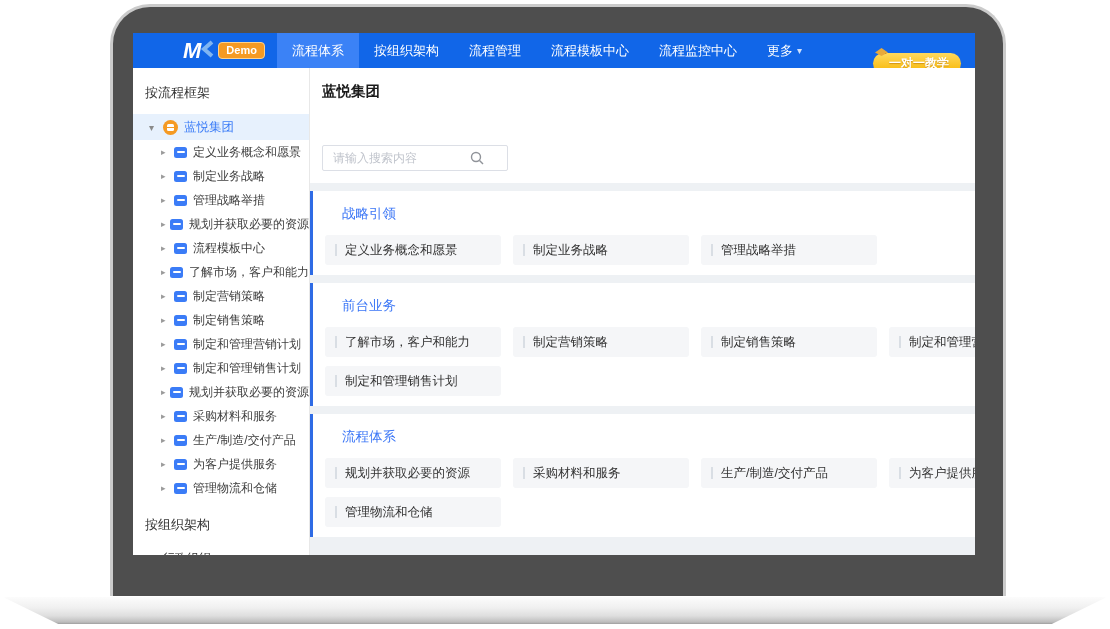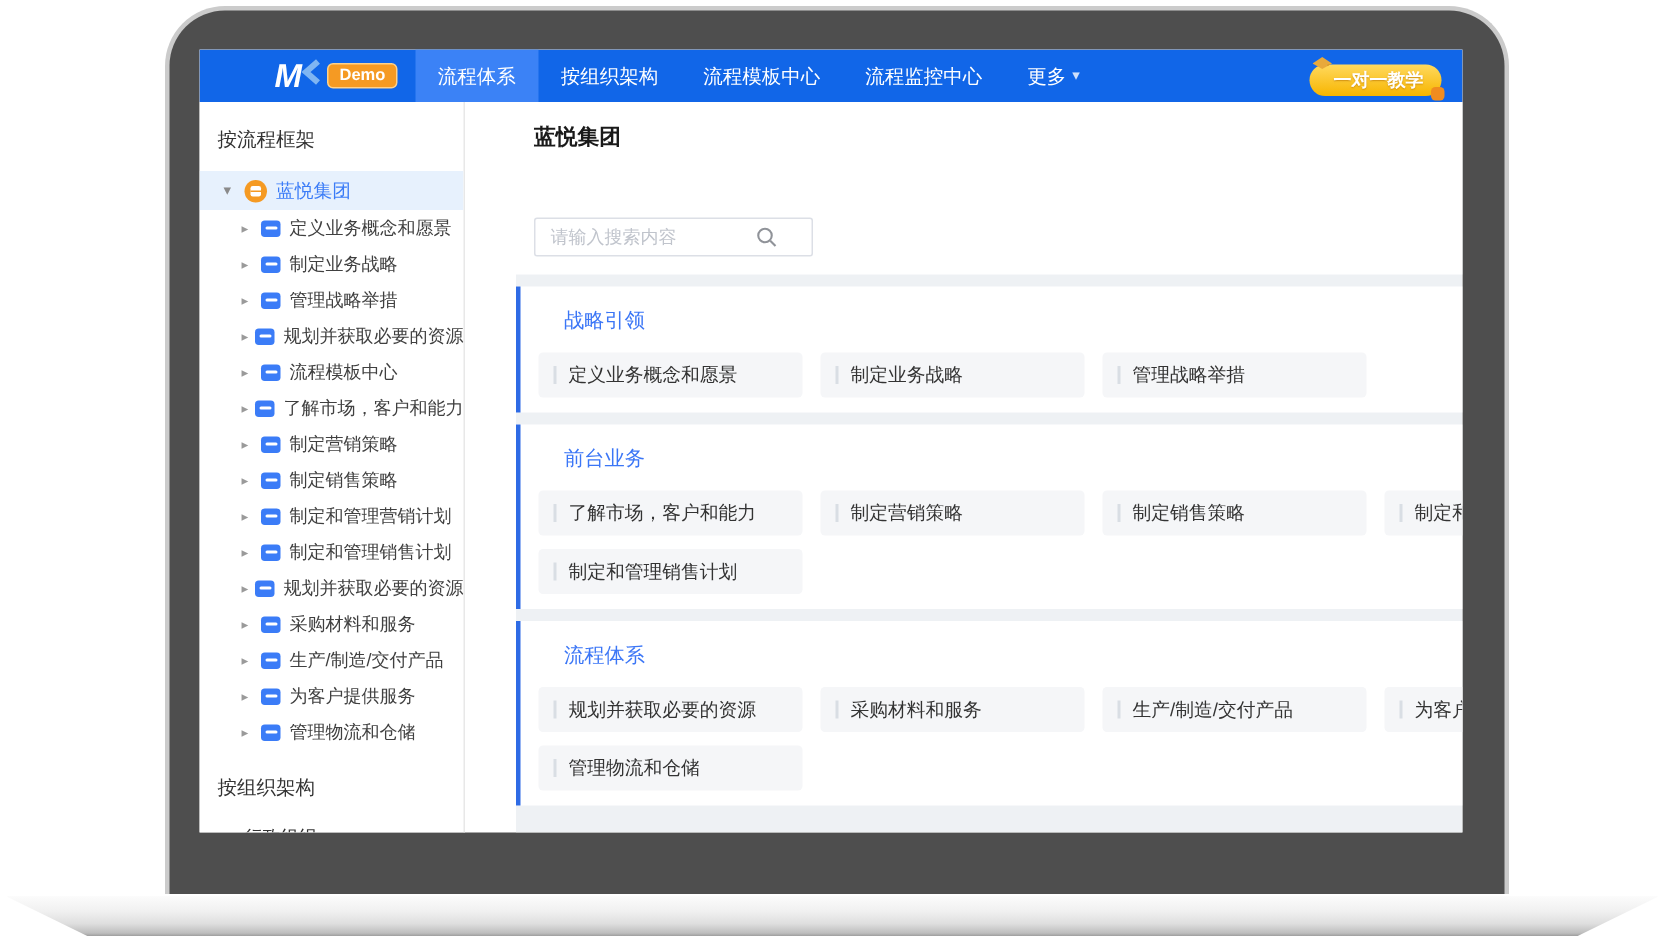--- a/index.html
+++ b/index.html
@@ -18,30 +18,30 @@
   .app-header { position:relative; height:35px; background:#1166E8; display:flex; align-items:stretch; color:#fff; }
   .logo-wrap { display:flex; align-items:center; margin-left:50px; margin-right:12px; }
   .logo-m { font-size:22px; font-weight:bold; font-style:italic; color:#fff; letter-spacing:-2px; }
   .logo-chevron { display:inline-block; margin-left:1px; margin-right:4px; }
   .demo-badge { background:#F59A23; border:1px solid #FFD28A; color:#fff; font-size:11px; font-weight:bold;
     padding:1px 7px 2px; border-radius:4px; }
   .nav { display:flex; align-items:stretch; }
   .nav-item { display:flex; align-items:center; padding:0 15px; font-size:13px; cursor:pointer; white-space:nowrap; }
   .nav-item.active { background:#3b82f6; }
   .nav-caret { font-size:10px; margin-left:4px; color:#CFE0FB; }
-  .teach-badge { position:absolute; right:14px; top:10px; height:21px; padding:0 12px 0 16px;
+  .teach-badge { position:absolute; right:14px; top:20px; height:21px; padding:0 12px 0 16px;
     background:linear-gradient(180deg,#FFD95E,#F7B500); border-radius:11px; display:flex; align-items:center;
     font-size:12px; font-weight:bold; color:#fff; text-shadow:0 1px 1px rgba(180,110,0,.6); cursor:pointer; }
   .cap-icon { position:absolute; left:2px; top:-5px; width:13px; height:8px; background:#E8A93B;
     clip-path:polygon(50% 0,100% 55%,50% 100%,0 55%); }
   .cap-icon::after { content:""; position:absolute; left:10px; top:5px; width:2px; height:6px; background:#D08F1E; }
   .teach-dot { position:absolute; right:-2px; bottom:-3px; width:9px; height:9px; background:#F08C1F; border-radius:3px; }
 
   
-  .app-body { display:flex; height:487px;gap:34px; }
+  .app-body { display:flex; height:487px; }
 
   
   .sidebar { width:177px; background:#fff; border-right:1px solid #E8E8E8; overflow:hidden; flex:none; }
   .side-header { font-size:13px; color:#333; padding:16px 12px 12px; }
   .tree-root-row { height:26px; display:flex; align-items:center; background:#E7F1FD; padding-left:16px; cursor:pointer; }
   .tree-root-row .caret { color:#8a8a8a; font-size:10px; width:14px; }
   .org-ball { width:15px; height:15px; border-radius:50%; background:#F59A23; position:relative; margin-right:6px; flex:none; }
   .org-ball::before { content:""; position:absolute; left:4px; top:4px; width:7px; height:7px; background:#fff; border-radius:1.5px; }
   .org-ball::after { content:""; position:absolute; left:4px; top:7px; width:7px; height:1.5px; background:#F59A23; }
   .tree-root-label { color:#3B7CF7; font-size:12.5px; }
@@ -91,20 +91,23 @@
         <span class="demo-badge">Demo</span>
       </div>
       <div class="nav">
         <div class="nav-item active">
           <span>流程体系</span>
         </div>
         <div class="nav-item">
           <span>按组织架构</span>
         </div>
         <div class="nav-item">
+          <span>流程管理</span>
+        </div>
+        <div class="nav-item">
           <span>流程模板中心</span>
         </div>
         <div class="nav-item">
           <span>流程监控中心</span>
         </div>
         <div class="nav-item">
           <span>更多</span>
           <span class="nav-caret">▾</span>
         </div>
       </div>

